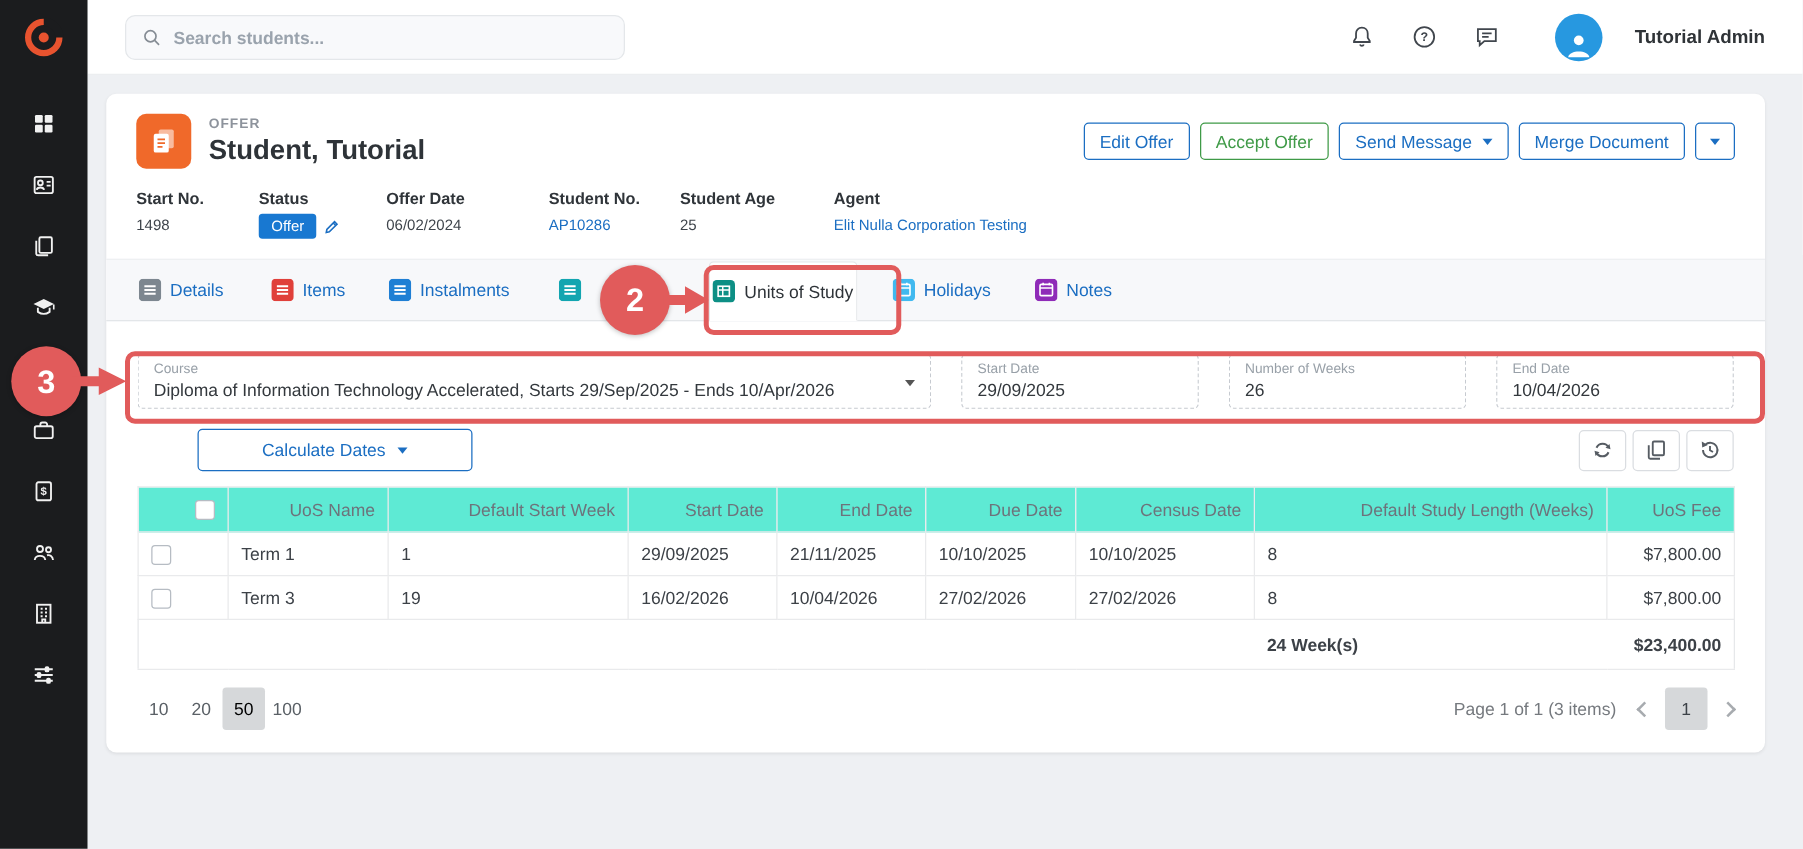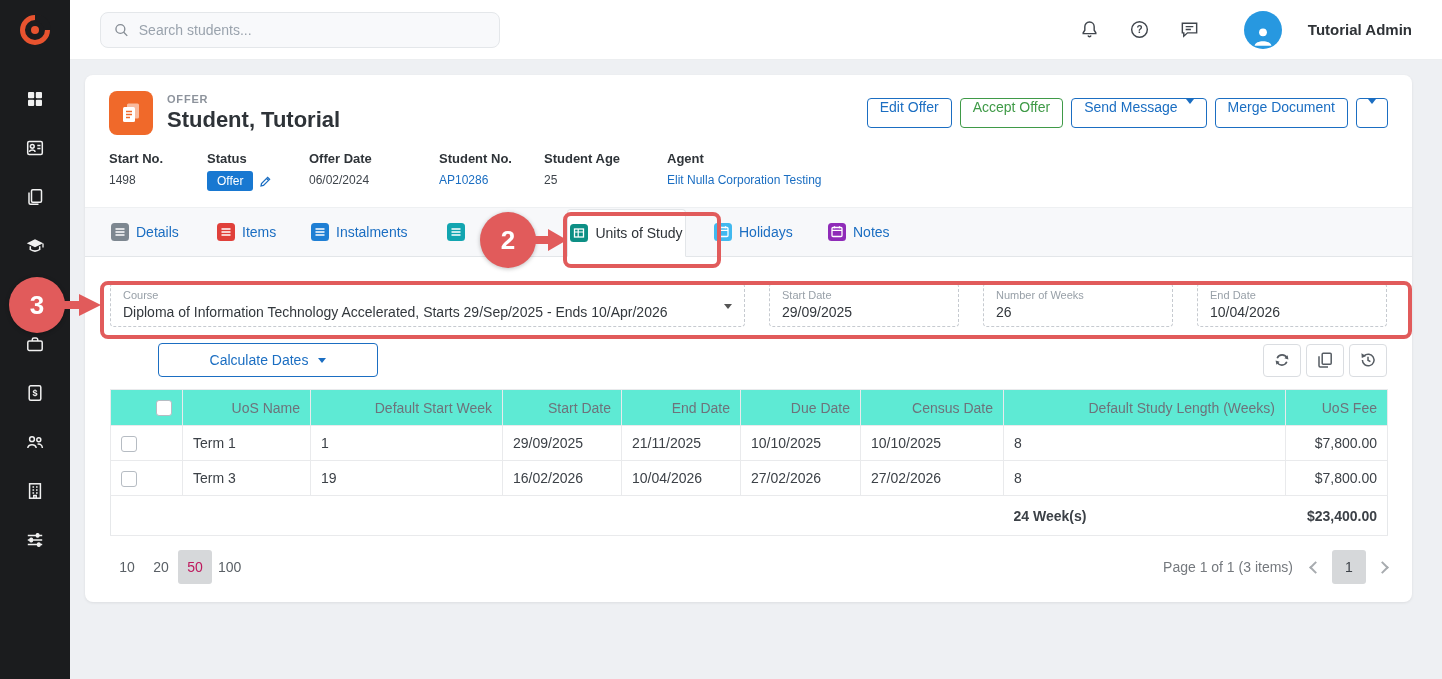--- a/index.html
+++ b/index.html
@@ -11,39 +11,39 @@
   .logo { height:60px; display:flex; align-items:center; justify-content:center; cursor:pointer; }
   .side-nav { display:flex; flex-direction:column; align-items:center; gap:27px; padding-top:28px; }
   .side-icon { width:22px; height:22px; display:flex; align-items:center; justify-content:center; cursor:pointer; }
 
   
   .topbar { position:absolute; left:70px; top:0; right:0; height:60px; background:#fff;
     border-bottom:1px solid #eceef0; display:flex; align-items:center; padding:0 30px; z-index:4; }
   .search-box { width:400px; height:36px; background:#f8f9fb; border:1px solid #e4e7ea; border-radius:8px;
     display:flex; align-items:center; gap:9px; padding:0 12px; }
   .search-box input { border:none; outline:none; background:transparent; font-size:14px; color:#333; width:100%;
-    font-family:"Liberation Sans", sans-serif; }
+    font-family:"Liberation Sans", sans-serif;font-weight:bold; }
   .search-box input::placeholder { color:#9aa3ad; }
   .topbar-right { margin-left:auto; display:flex; align-items:center; gap:26px; }
   .top-icon-btn { width:24px; height:24px; display:flex; align-items:center; justify-content:center; cursor:pointer; }
   .avatar { width:38px; height:38px; border-radius:50%; background:#2798e0; display:flex; align-items:flex-end;
     justify-content:center; overflow:hidden; margin-left:16px; cursor:pointer; }
   .user-name { font-size:15px; font-weight:700; color:#2f3337; }
 
   
   .main-card { position:absolute; left:85px; top:75px; width:1327px; background:#fff; border-radius:8px;
     box-shadow:0 1px 3px rgba(0,0,0,.08); z-index:2; }
   .card-header { display:flex; align-items:center; padding:16px 24px 10px; }
   .offer-icon { width:44px; height:44px; border-radius:8px; background:#f0692a; display:flex;
     align-items:center; justify-content:center; margin-right:14px; flex:none; }
   .kind { font-size:11px; font-weight:700; letter-spacing:.8px; color:#8d939c; }
   .title { font-size:22px; font-weight:700; color:#2e3338; margin-top:2px; }
   .actions { margin-left:auto; display:flex; gap:8px; }
   .btn { height:30px; padding:0 12px; border-radius:4px; border:1px solid; background:#fff; font-size:14px;
-    display:flex; gap:8px; cursor:pointer; font-family:"Liberation Sans", sans-serif; white-space:nowrap; }
+    display:flex; align-items:center; gap:8px; cursor:pointer; font-family:"Liberation Sans", sans-serif; white-space:nowrap; }
   .btn.blue { color:#1b6ec2; border-color:#1b6ec2; }
   .btn.green { color:#3f9a47; border-color:#3f9a47; }
   .btn.caret-only { width:32px; padding:0; justify-content:center; }
   .caret { width:0; height:0; border-left:4.5px solid transparent; border-right:4.5px solid transparent;
     border-top:5px solid currentColor; display:inline-block; }
 
   .info-row { display:flex; padding:6px 24px 16px; }
   .info-label { font-size:13px; font-weight:700; color:#2f3439; }
   .info-value { font-size:12px; color:#3e444b; margin-top:7px; }
   .link { color:#1b6ec2; cursor:pointer; }
@@ -88,21 +88,21 @@
   .uos-table tr.alt td { background:#f4f5f6; }
   .right { text-align:right; }
   .uos-table .ft { font-weight:700; height:40px; border-left:none; border-right:none; }
   .cb { width:16px; height:16px; border:1px solid #b6bcc3; border-radius:3px; display:inline-block;
     background:#fff; vertical-align:middle; cursor:pointer; }
 
   
   .pagination { display:flex; align-items:center; margin-top:14px; padding-bottom:18px; }
   .size-btn { min-width:34px; height:34px; display:flex; align-items:center; justify-content:center;
     font-size:14px; color:#5a6066; border-radius:3px; cursor:pointer; padding:0 6px; }
-  .size-btn.selected { background:#d6d8da; color:#be185d; }
+  .size-btn.selected { background:#d6d8da; color:#000000; }
   .page-info { margin-left:auto; color:#75797e; font-size:14px; margin-right:18px; }
   .chev { width:9px; height:9px; border-left:2px solid #a7abaf; border-bottom:2px solid #a7abaf;
     display:inline-block; cursor:pointer; }
   .chev.left { transform:rotate(45deg); }
   .chev.right { transform:rotate(225deg); }
   .page-btn { min-width:34px; height:34px; background:#d6d8da; border-radius:3px; display:flex;
     align-items:center; justify-content:center; color:#3c4147; font-size:14px; margin:0 12px; cursor:pointer; }
 
   
   .ann-rect { position:absolute; border:4px solid #e15b5b; border-radius:8px; z-index:70; pointer-events:none; }

